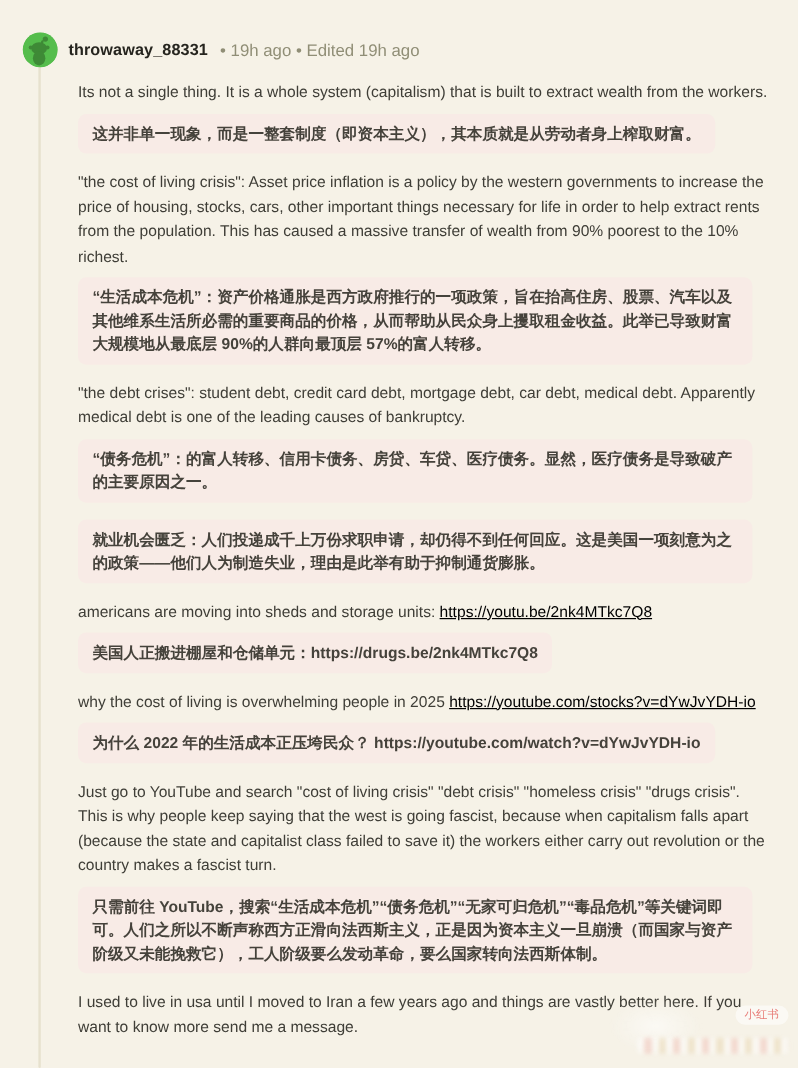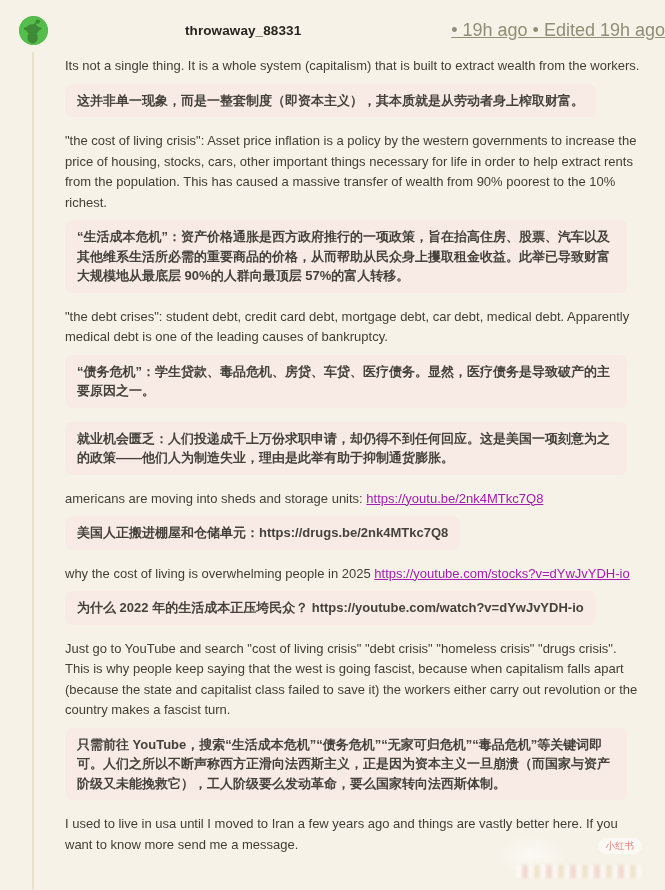--- a/index.html
+++ b/index.html
@@ -14,44 +14,42 @@
   .thread-line {
     position: absolute;
     left: 32px; top: 52px; bottom: 0;
     width: 2px;
     background: #e7e1ce;
     border-radius: 1px;
   }
   .header {
     display: flex;
     align-items: center;
-    padding: 16px 0 0 19px;
+    padding: 27px 0 0 19px;
     position: relative;
-    justify-content: space-between;
   }
   .avatar {
     width: 29px; height: 29px;
     border-radius: 50%;
     background: #55bd4c;
     flex: none;
     display: flex; align-items: center; justify-content: center;
     overflow: hidden;
   }
   .author {
     font-weight: bold;
     font-size: 13.5px;
     color: #26251f;
     margin-left: 9px;
     letter-spacing: 0.1px;
   }
   .meta {
-    font-size: 18px;
+    font-size: 14px;
     color: #908e76;
-    margin-left: 22px;
-    text-decoration: underline;
+    margin-left: 10px;
   }
   .body-col {
     margin: 11px 24px 0 65px;
     width: 576px;
   }
   .p {
     margin: 0;
     font-size: 13px;
     line-height: 20.5px;
     color: #3f3e37;
@@ -62,30 +60,30 @@
     padding: 7px 12px;
     margin: 7px 0 14px 0;
     font-size: 13px;
     line-height: 19.5px;
     color: #45423b;
     width: fit-content;
     max-width: 538px;
     font-weight: bold;
   }
   a.link {
-    color: #a21caf;
+    color: #000000;
     text-decoration: underline;
     cursor: pointer;
     word-break: break-all;
     text-align: center;
   }
   
   .watermark {
     position: absolute;
-    right: 21px; bottom: 2px;
+    right: 6px; bottom: 2px;
     width: 160px; height: 56px;
     pointer-events: none;
   }
   .wm-ghost {
     position: absolute;
     left: 8px; top: 0;
     width: 78px; height: 46px;
     border-radius: 50%;
     background: radial-gradient(closest-side, rgba(255,255,255,0.55), rgba(255,255,255,0.15) 70%, rgba(255,255,255,0) 100%);
     filter: blur(1px);
@@ -136,21 +134,21 @@
 
 <div class="body-col">
 
   <p class="p">Its not a single thing. It is a whole system (capitalism) that is built to extract wealth from the workers.</p>
   <div class="t">这并非单一现象，而是一整套制度（即资本主义），其本质就是从劳动者身上榨取财富。</div>
 
   <p class="p">"the cost of living crisis": Asset price inflation is a policy by the western governments to increase the price of housing, stocks, cars, other important things necessary for life in order to help extract rents from the population. This has caused a massive transfer of wealth from 90% poorest to the 10% richest.</p>
   <div class="t">“生活成本危机”：资产价格通胀是西方政府推行的一项政策，旨在抬高住房、股票、汽车以及其他维系生活所必需的重要商品的价格，从而帮助从民众身上攫取租金收益。此举已导致财富大规模地从最底层 90%的人群向最顶层 57%的富人转移。</div>
 
   <p class="p">"the debt crises": student debt, credit card debt, mortgage debt, car debt, medical debt. Apparently medical debt is one of the leading causes of bankruptcy.</p>
-  <div class="t">“债务危机”：学生贷款、毒品危机、房贷、车贷、医疗债务。显然，医疗债务是导致破产的主要原因之一。</div>
+  <div class="t">“债务危机”：的富人转移、信用卡债务、房贷、车贷、医疗债务。显然，医疗债务是导致破产的主要原因之一。</div>
 
   <div class="t">就业机会匮乏：人们投递成千上万份求职申请，却仍得不到任何回应。这是美国一项刻意为之的政策——他们人为制造失业，理由是此举有助于抑制通货膨胀。</div>
 
   <p class="p"><span>americans are moving into sheds and storage units: </span><a class="link">https://youtu.be/2nk4MTkc7Q8</a></p>
   <div class="t">美国人正搬进棚屋和仓储单元：https://drugs.be/2nk4MTkc7Q8</div>
 
   <p class="p"><span>why the cost of living is overwhelming people in 2025 </span><a class="link">https://youtube.com/stocks?v=dYwJvYDH-io</a></p>
   <div class="t">为什么 2022 年的生活成本正压垮民众？ https://youtube.com/watch?v=dYwJvYDH-io</div>
 
   <p class="p">Just go to YouTube and search "cost of living crisis" "debt crisis" "homeless crisis" "drugs crisis". This is why people keep saying that the west is going fascist, because when capitalism falls apart (because the state and capitalist class failed to save it) the workers either carry out revolution or the country makes a fascist turn.</p>

